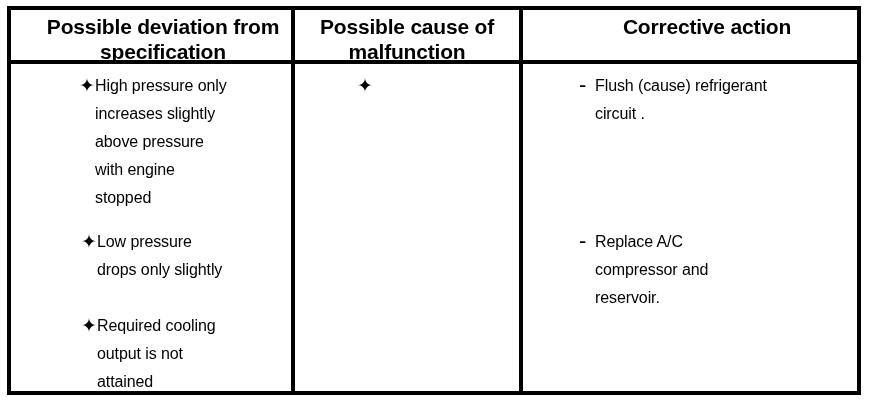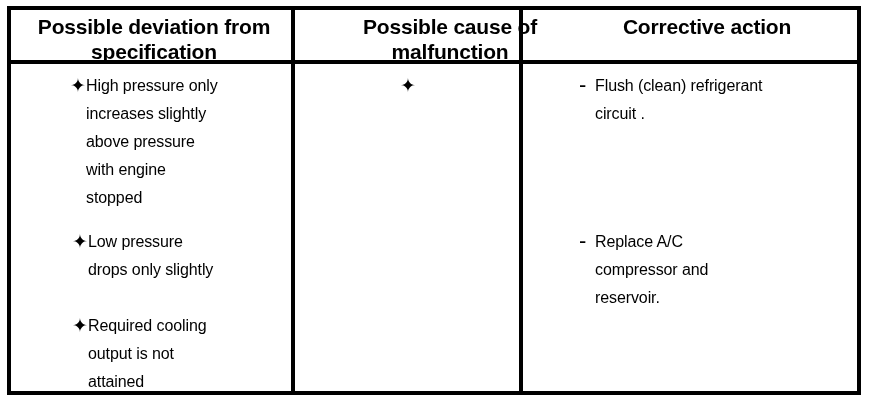--- a/index.html
+++ b/index.html
@@ -56,22 +56,22 @@
   .body-row {
     position: absolute;
     left: 0;
     top: 54px;
     right: 0;
     bottom: 0;
   }
 
   
   
-  .col-1 { left: 3px;   width: 280px; }
-  .col-2 { left: 284px; width: 224px; margin-left: 43px; }
+  .col-1 { left: 12px;   width: 280px; }
+  .col-2 { left: 284px; width: 224px; }
   .col-3 { left: 512px; width: 368px; }
 
   .vrule-1 { left: 280px; }
   .vrule-2 { left: 508px; }
 
   .vrule {
     position: absolute;
     top: 0;
     bottom: 0;
     width: 4px;
@@ -204,21 +204,21 @@
           <div class="item c2-i0">
             <span class="marker">✦</span>
           </div>
 
         </div>
 
         <div class="bcell col-3">
 
           <div class="item c3-i0">
             <span class="marker dash">‐</span>
-            <span class="item-text">Flush (clean) refrigerant
+            <span class="item-text">Flush (cause) refrigerant
 circuit .</span>
           </div>
 
           <div class="item c3-i1">
             <span class="marker dash">‐</span>
             <span class="item-text">Replace A/C
 compressor and
 reservoir.</span>
           </div>
 

